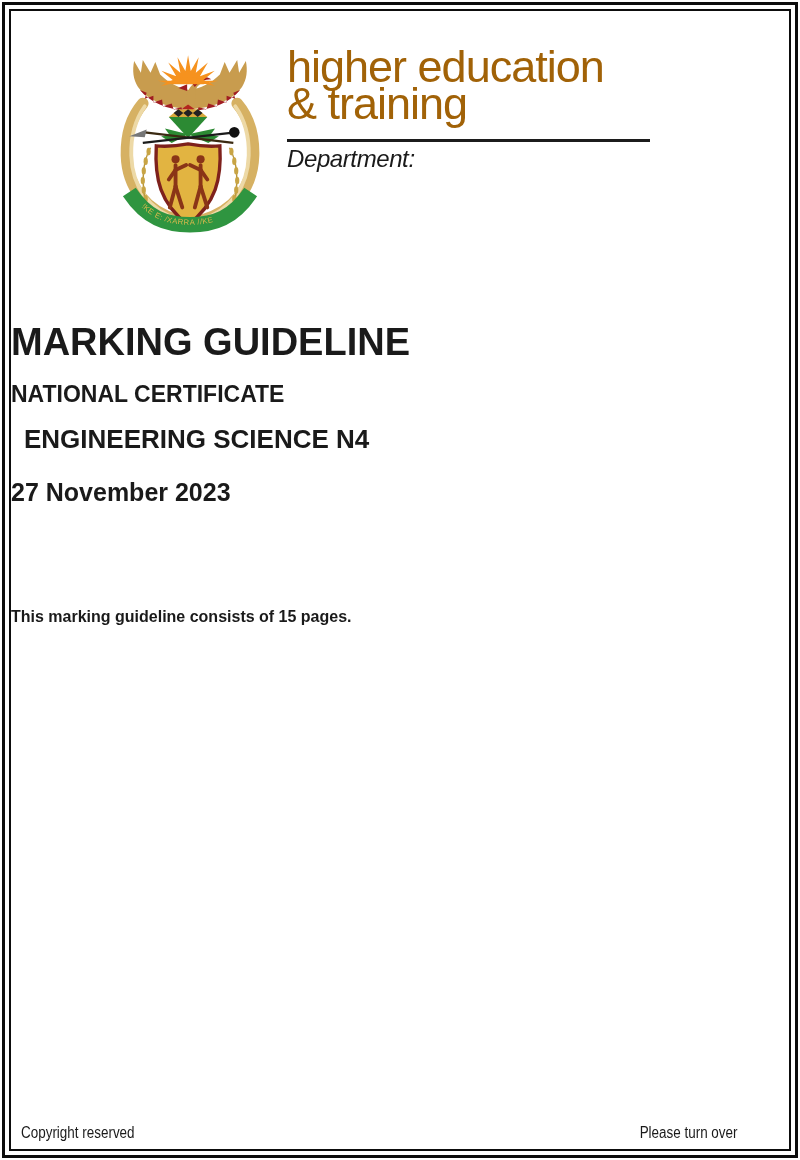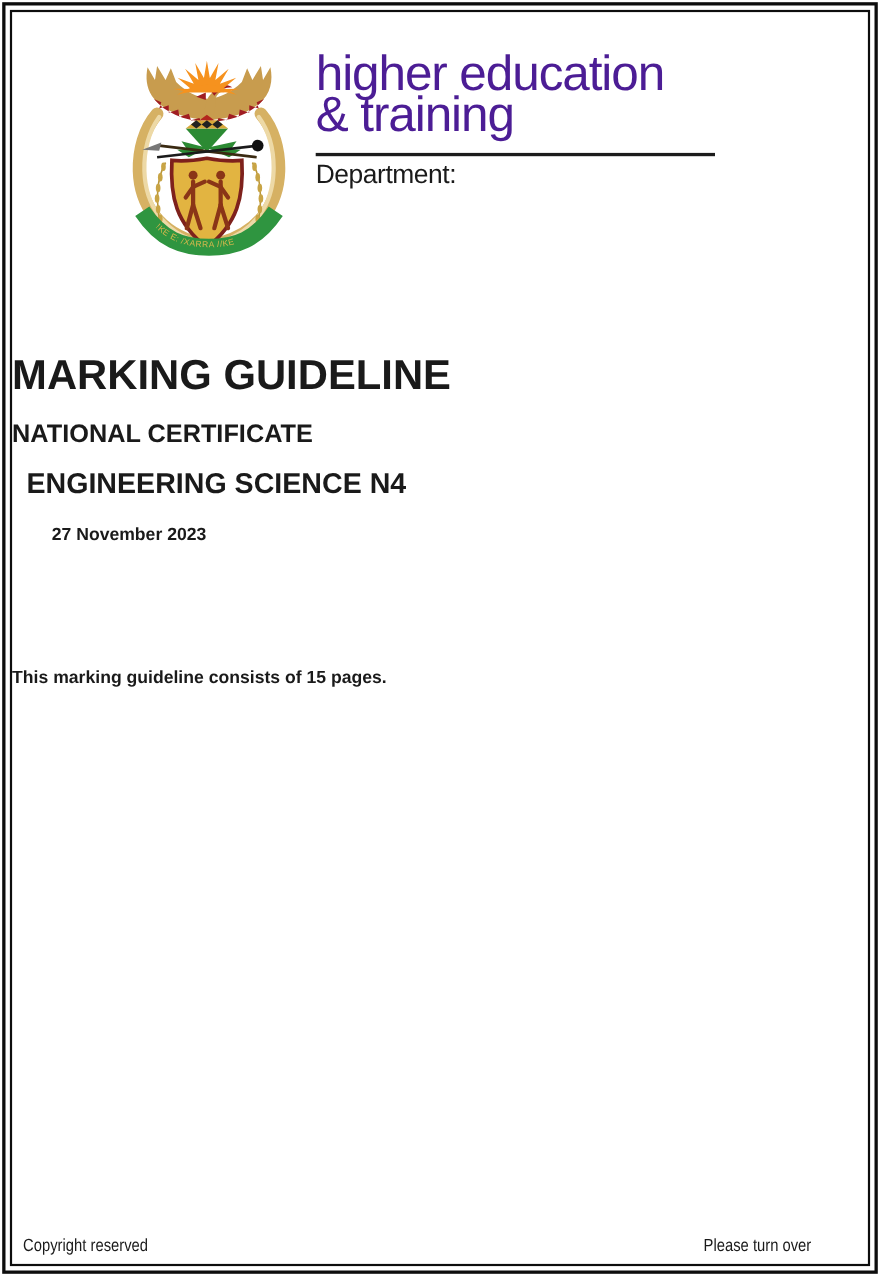--- a/index.html
+++ b/index.html
@@ -13,31 +13,31 @@
   }
   .inner-frame{
     position:absolute;left:4px;top:4px;right:4px;bottom:4px;
     border:2px solid #0d0d0d;
   }
   .abs{position:absolute;}
   
   .coat{left:112px;top:46px;width:156px;height:190px;}
   .wordmark{
     left:287px;top:48px;font-size:45px;line-height:37px;
-    letter-spacing:-1px;color:#4c1d95;white-space:nowrap;
+    letter-spacing:-1px;color:#a16207;white-space:nowrap;
   }
   .rule{left:287px;top:139px;width:363px;height:3px;background:#1c1c1c;}
-  .dept{left:287px;top:146px;font-size:24px;line-height:26px;letter-spacing:-0.4px;white-space:nowrap;}
+  .dept{left:287px;top:146px;font-size:24px;line-height:26px;letter-spacing:-0.4px;white-space:nowrap;font-style:italic;}
   .dept .bold{font-weight:bold;letter-spacing:-0.6px;}
   
   .titles{left:11px;width:742px;text-align:left;}
   .t-main{top:321px;font-size:38px;font-weight:bold;letter-spacing:0;}
   .t-cert{top:381px;font-size:23px;font-weight:bold;}
   .t-subj{top:424px;font-size:26px;font-weight:bold;margin-left:13px;}
-  .t-date{top:478px;font-size:16px;font-weight:bold;padding-left:36px;}
+  .t-date{top:478px;font-size:25px;font-weight:bold;}
   .t-note{top:608px;font-size:16px;font-weight:bold;}
   
   .foot{top:1124px;font-size:16px;white-space:nowrap;}
   .foot-left{left:21px;transform:scaleX(0.84);transform-origin:left center;}
   .foot-right{right:62px;transform:scaleX(0.84);transform-origin:right center;}
 </style>
 </head>
 <body>
 
 <div class="outer-frame">

